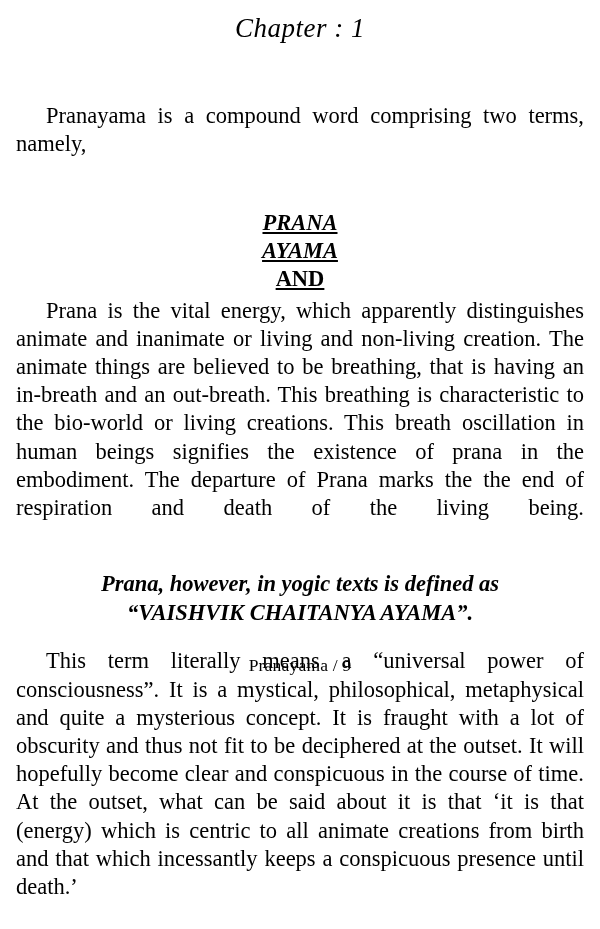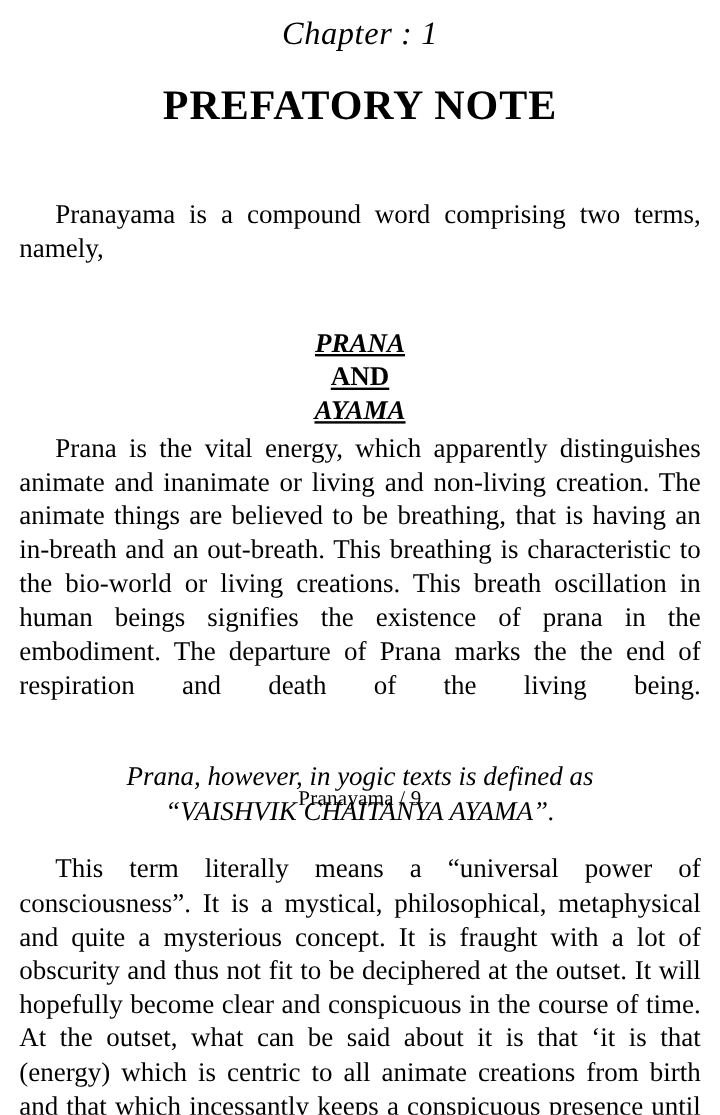--- a/index.html
+++ b/index.html
@@ -83,21 +83,21 @@
     font-size: 22.5px;
     line-height: 28px;
     font-weight: bold;
   }
   .term-stack .term.italic { font-style: italic; }
   .term-stack .term.upright { font-style: normal; }
 
   
   .definition {
     text-align: center;
-    font-weight: normal;
+    font-weight: bold;
     font-style: italic;
     font-size: 22.5px;
     line-height: 28.5px;
     margin: 0;
     padding-top: 20px;
   }
   .definition .def-line { display: block; }
 
   
   .footer {
@@ -111,28 +111,27 @@
     letter-spacing: 0.2px;
   }
 </style>
 </head>
 <body>
 
 <div class="page">
 
   <div class="chapter-line">Chapter : 1</div>
 
-  <h1 class="page-title">PREFATORY NOTE</h1>
 
   <p class="para" id="para-intro">Pranayama is a compound word comprising two terms, namely,</p>
 
   <div class="term-stack">
     <span class="term italic">PRANA</span>
+    <span class="term italic">AYAMA</span>
     <span class="term upright">AND</span>
-    <span class="term italic">AYAMA</span>
   </div>
 
   <p class="para" id="para-prana">Prana is the vital energy, which apparently distinguishes animate and inanimate or living and non-living creation. The animate things are believed to be breathing, that is having an in-breath and an out-breath. This breathing is characteristic to the bio-world or living creations. This breath oscillation in human beings signifies the existence of prana in the embodiment. The departure of Prana marks the the end of respiration and death of the living being.</p>
 
   <div class="definition">
     <span class="def-line">Prana, however, in yogic texts is defined as</span>
     <span class="def-line">“VAISHVIK CHAITANYA AYAMA”.</span>
   </div>
 
   <p class="para" id="para-term">This term literally means a “universal power of consciousness”. It is a mystical, philosophical, metaphysical and quite a mysterious concept. It is fraught with a lot of obscurity and thus not fit to be deciphered at the outset. It will hopefully become clear and conspicuous in the course of time. At the outset, what can be said about it is that ‘it is that (energy) which is centric to all animate creations from birth and that which incessantly keeps a conspicuous presence until death.’</p>

